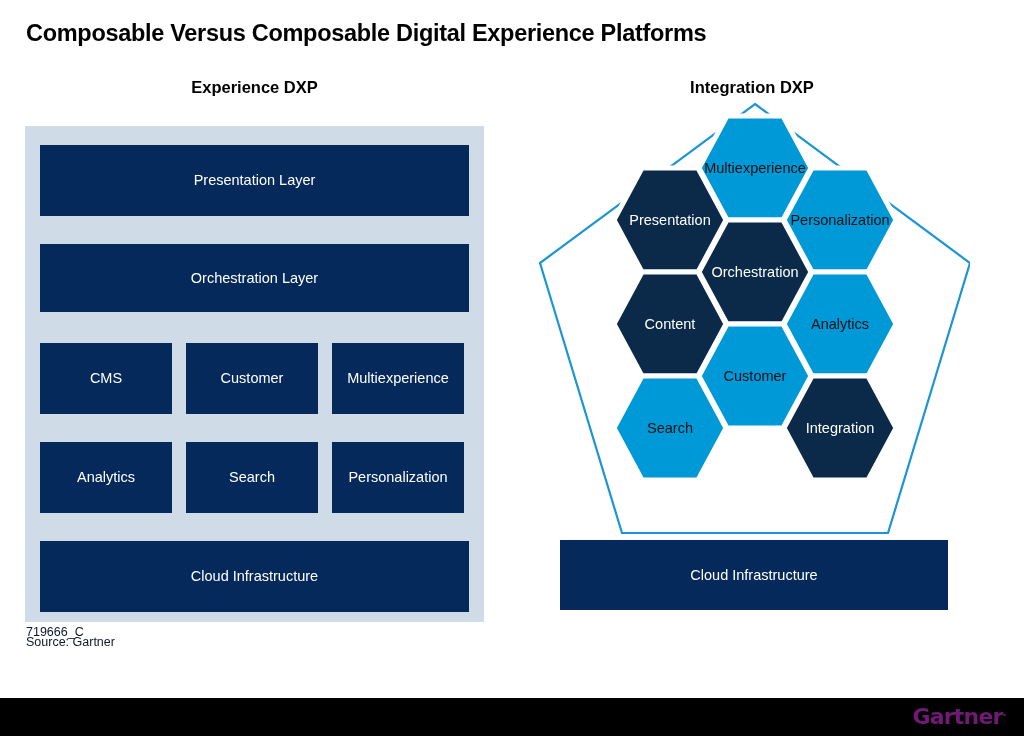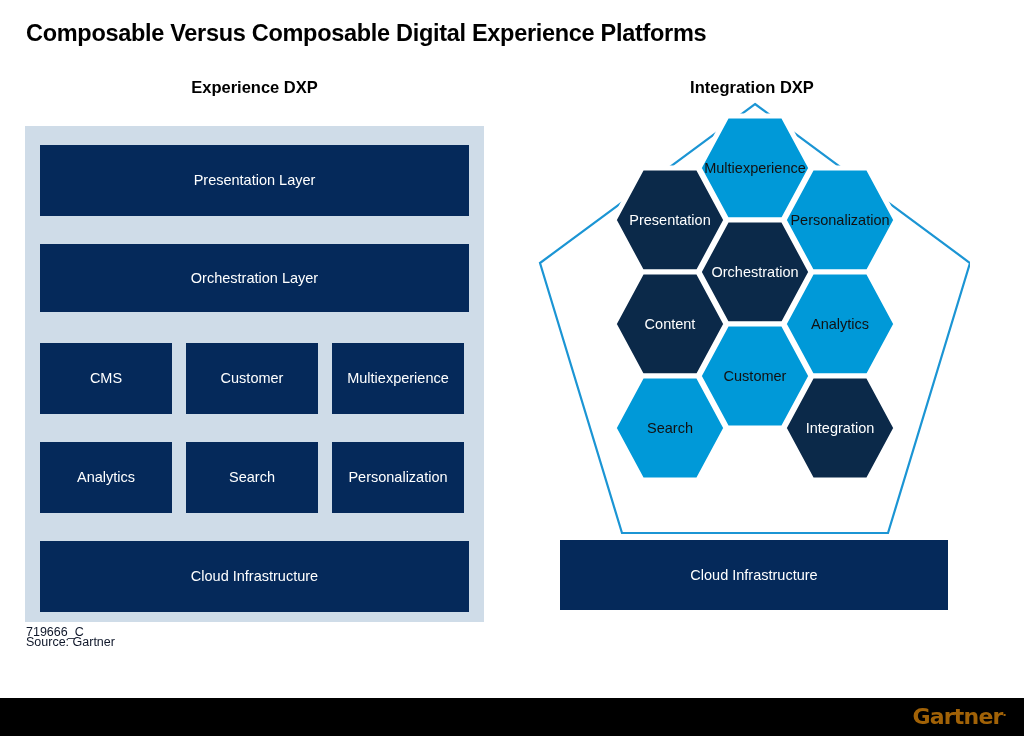--- a/index.html
+++ b/index.html
@@ -144,21 +144,21 @@
     width: 1024px;
     height: 38px;
     background: #000000;
   }
   #gartner-logo {
     position: absolute;
     right: 18px;
     top: 704px;
     font-size: 22px;
     font-weight: bold;
-    color: #a16207;
+    color: #701a75;
     letter-spacing: -0.8px;
     font-family: "DejaVu Sans", sans-serif;
   }
   #gartner-logo .reg {
     font-size: 11px;
     vertical-align: super;
   }
 </style>
 </head>
 <body>

